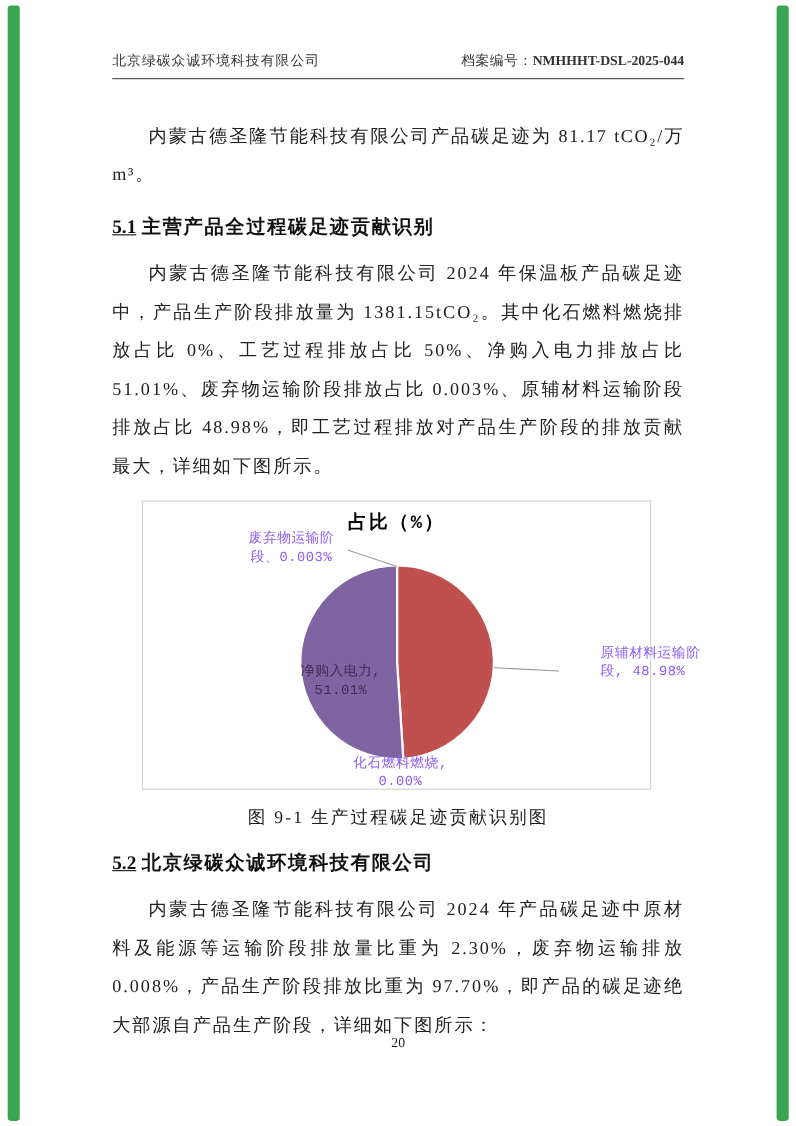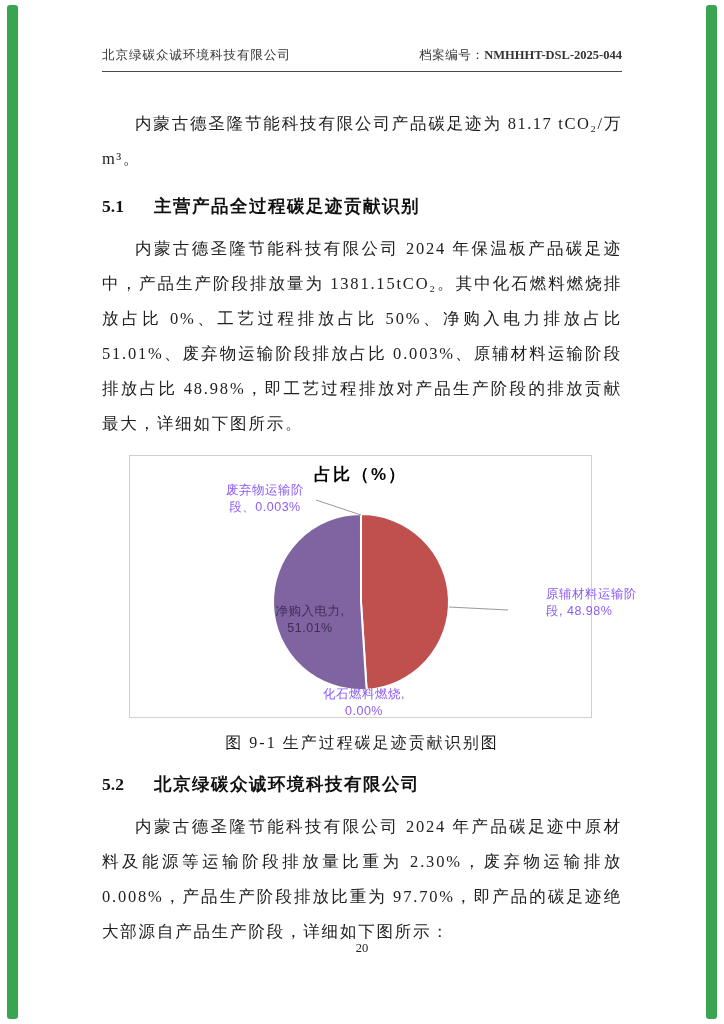--- a/index.html
+++ b/index.html
@@ -30,34 +30,34 @@
   .intro {
     margin-top: 34px;
     font-size: 16.5px; line-height: 35px; letter-spacing: 1.5px;
     text-indent: 2em; text-align: justify;
   }
 
   .section-heading {
     margin-top: 18px;
     font-size: 17.5px; font-weight: bold; letter-spacing: 1.5px; color: #111111;
   }
-  .section-heading .sec-num { margin-right: 30px; letter-spacing: 0; }
+  .section-heading .sec-num { margin-right: 5px; letter-spacing: 0; text-decoration: underline; }
 
   .body-para {
     margin-top: 13px;
     font-size: 16.5px; line-height: 35px; letter-spacing: 1.8px;
     text-indent: 2em; text-align: justify; text-justify: inter-ideograph;
   }
 
   .chart-box {
     position: relative;
     margin-top: 14px; margin-left: 27px;
     width: 463px; height: 263px;
     border: 1px solid #d0d0d0; background: #ffffff;
-    font-family: Liberation Sans, sans-serif;
+    font-family: Liberation Mono, monospace;
   }
   .chart-title {
     position: absolute; top: 7px; left: 0; width: 100%;
     text-align: center; font-size: 17px; font-weight: bold;
     letter-spacing: 2px; color: #000000;
   }
   .chart-box svg { position: absolute; left: 0; top: 0; }
   .pie-label {
     position: absolute; font-size: 12.5px; line-height: 17px;
     color: #8b5cf6; text-align: center; letter-spacing: 0.5px;

